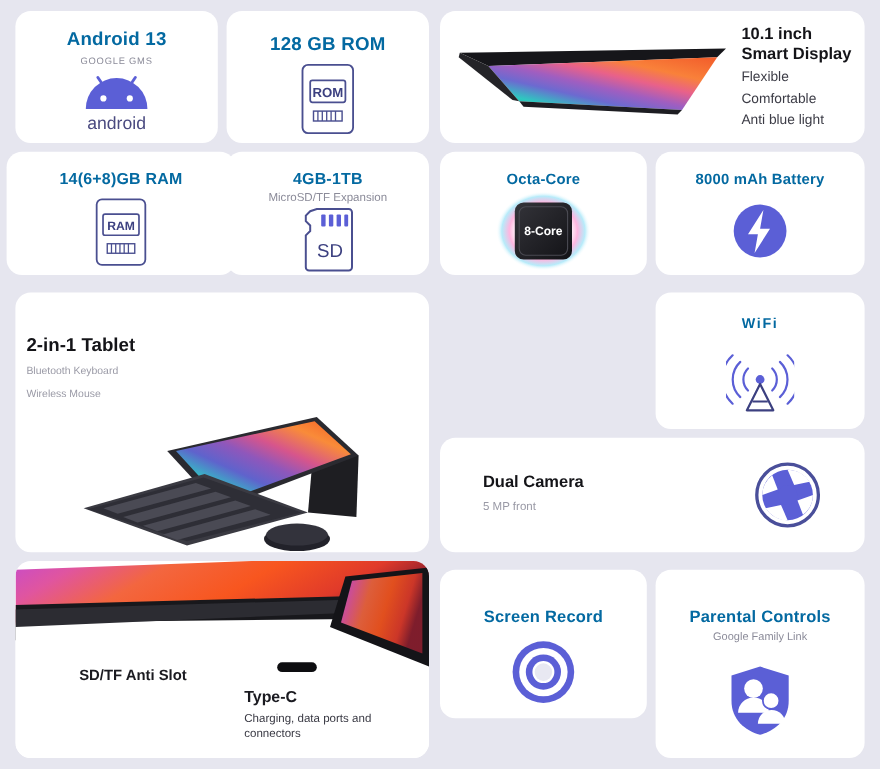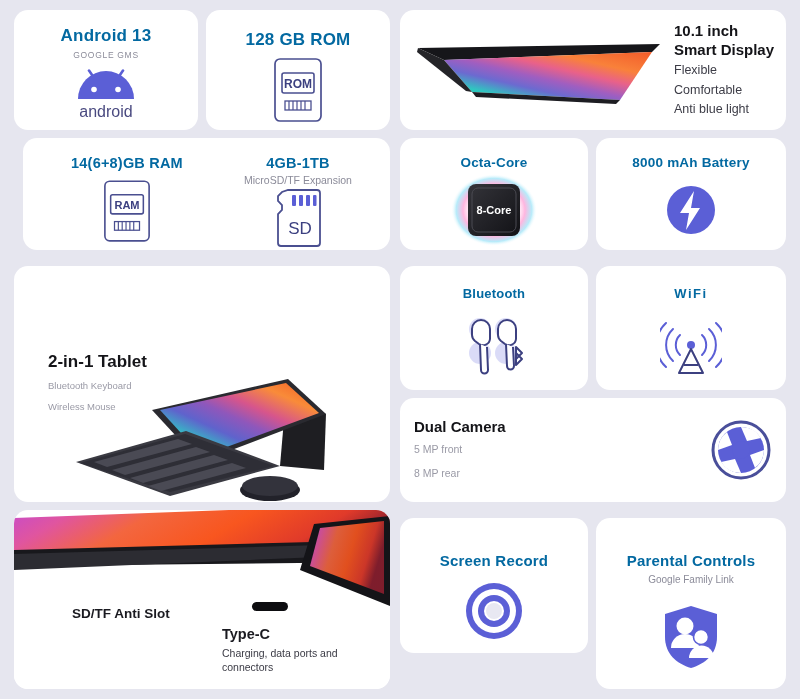--- a/index.html
+++ b/index.html
@@ -35,21 +35,21 @@
     align-items: center; justify-content: flex-start;
     height: 100%; padding-top: 12px;
   }
   .icon-wrap { display:flex; align-items:center; justify-content:center; flex:1 1 auto; width:100%; }
 
   
   #c-android  { left:14px;  top:10px;  width:184px; height:120px; }
   #c-rom      { left:206px; top:10px;  width:184px; height:120px; }
   #c-display  { left:400px; top:10px;  width:386px; height:120px; }
 
-  #c-ram      { left:23px;  top:138px; width:208px; height:112px; }
+  #c-ram      { left:6px;  top:138px; width:208px; height:112px; }
   #c-sd       { left:206px; top:138px; width:184px; height:112px; }
   #c-cpu      { left:400px; top:138px; width:188px; height:112px; }
   #c-battery  { left:596px; top:138px; width:190px; height:112px; }
 
   #c-tablet   { left:14px;  top:266px; width:376px; height:236px; }
   #c-bt       { left:400px; top:266px; width:188px; height:124px; }
   #c-wifi     { left:596px; top:266px; width:190px; height:124px; }
   #c-camera   { left:400px; top:398px; width:386px; height:104px; }
 
   #c-ports    { left:14px;  top:510px; width:376px; height:179px; }
@@ -72,27 +72,27 @@
   #c-parental .sub  { font-size: 10px; margin-top: 5px; }
 
   
   .display-inner { display:flex; height:100%; align-items:center; }
   .display-img { width: 250px; margin-left: 14px; }
   .display-txt { flex:1; padding-left: 10px; }
   .display-txt .h { font-size: 15px; font-weight: bold; color:#141418; line-height: 1.22; }
   .display-txt .l { font-size: 12.5px; color:#3c3c46; line-height: 1.32; margin-top:3px; }
 
   
-  .tablet-head { position:absolute; left:34px; top:38px;margin-top:48px; }
+  .tablet-head { position:absolute; left:10px; top:38px; }
   .tablet-head .h { font-size: 17px; font-weight: bold; color:#141418; }
   .tablet-head .l { font-size: 9.5px; color:#9a9aa6; line-height:1.45; margin-top:7px; }
   .tablet-art { position:absolute; left:60px; top:78px; width:320px; height:160px; }
 
   
-  .cam-inner { display:flex; height:100%; align-items:center; padding: 0 14px; }
+  .cam-inner { display:flex; height:100%; align-items:center; padding: 0 39px; }
   .cam-txt { flex:1; }
   .cam-txt .h { font-size: 15px; font-weight: bold; color:#141418; }
   .cam-txt .l { font-size: 10.5px; color:#9a9aa6; line-height:1.7; margin-top:6px; }
 
   
   .ports-art { position:absolute; inset:0; }
   .lbl { position:absolute; color:#1a1a20; font-weight:bold; }
   #lbl-sd   { left:72px;  top:606px; font-size:13.5px; }
   #lbl-tc   { left:222px; top:626px; font-size:14.5px; }
   #lbl-tcs  { left:222px; top:646px; font-size:10.5px; color:#3a3a44; font-weight:normal; line-height:1.38; width:150px; }
@@ -287,44 +287,20 @@
           <path d="M56 134 L140 111 L154 116 L69 139 Z"></path>
           <path d="M74 142 L158 119 L172 124 L87 147 Z"></path>
         </g>
 
         <ellipse cx="196" cy="146" rx="30" ry="11" fill="#22222a"></ellipse>
         <ellipse cx="196" cy="142" rx="28" ry="10" fill="#33333c"></ellipse>
       </svg>
     </div>
   </div>
 
-  <div class="card" id="c-bt">
-    <div class="center-col">
-      <div class="title">Bluetooth</div>
-      <div class="icon-wrap">
-        <svg width="72" height="66" viewBox="0 0 72 66">
-          <g fill="#8f93e8" opacity="0.32">
-            <circle cx="22" cy="16" r="11"></circle>
-              <circle cx="48" cy="16" r="11"></circle>
-            <circle cx="22" cy="40" r="11"></circle>
-              <circle cx="48" cy="40" r="11"></circle>
-          </g>
-          <g fill="#fff" stroke="#3c4080" stroke-width="2" stroke-linejoin="round">
-            <path d="M14 16 a9 9 0 0 1 18 0 v10 a7 7 0 0 1 -11 5 l-4 -3 a8 8 0 0 1 -3 -6 z"></path>
-            <path d="M22 31 l1 26 a3.5 3.5 0 0 0 7 0 l-1 -23"></path>
-            <path d="M40 16 a9 9 0 0 1 18 0 v10 a7 7 0 0 1 -11 5 l-4 -3 a8 8 0 0 1 -3 -6 z"></path>
-            <path d="M48 31 l1 22 a3.5 3.5 0 0 0 7 0 l-1 -19"></path>
-          </g>
-          <g stroke="#3c4080" stroke-width="2" fill="none" stroke-linecap="round" stroke-linejoin="round">
-            <path d="M58 40 L64 46 L58 52 L58 34 L64 40 L58 46"></path>
-          </g>
-        </svg>
-      </div>
-    </div>
-  </div>
 
   <div class="card" id="c-wifi">
     <div class="center-col">
       <div class="title">WiFi</div>
       <div class="icon-wrap">
         <svg width="62" height="62" viewBox="0 0 62 62">
           <g fill="none" stroke="#5b5fd6" stroke-width="2" stroke-linecap="round">
             <path d="M20 40 a14 14 0 0 1 0 -20"></path>
             <path d="M42 20 a14 14 0 0 1 0 20"></path>
             <path d="M13 46 a22 22 0 0 1 0 -32"></path>
@@ -338,21 +314,20 @@
         </svg>
       </div>
     </div>
   </div>
 
   <div class="card" id="c-camera">
     <div class="cam-inner">
       <div class="cam-txt">
         <div class="h">Dual Camera</div>
         <div class="l">5 MP front</div>
-        <div class="l">8 MP rear</div>
       </div>
       <div>
         <svg width="62" height="62" viewBox="0 0 62 62">
           <circle cx="31" cy="31" r="28" fill="none" stroke="#4a4f9a" stroke-width="3"></circle>
           <circle cx="31" cy="31" r="23" fill="#5b5fd6"></circle>
           <g fill="#ffffff">
             <path d="M31 8 a23 23 0 0 1 20 11 l-14 3 z"></path>
             <path d="M54 31 a23 23 0 0 1 -9 18 l-5 -13 z"></path>
             <path d="M31 54 a23 23 0 0 1 -20 -11 l14 -3 z"></path>
             <path d="M8 31 a23 23 0 0 1 9 -18 l5 13 z"></path>

